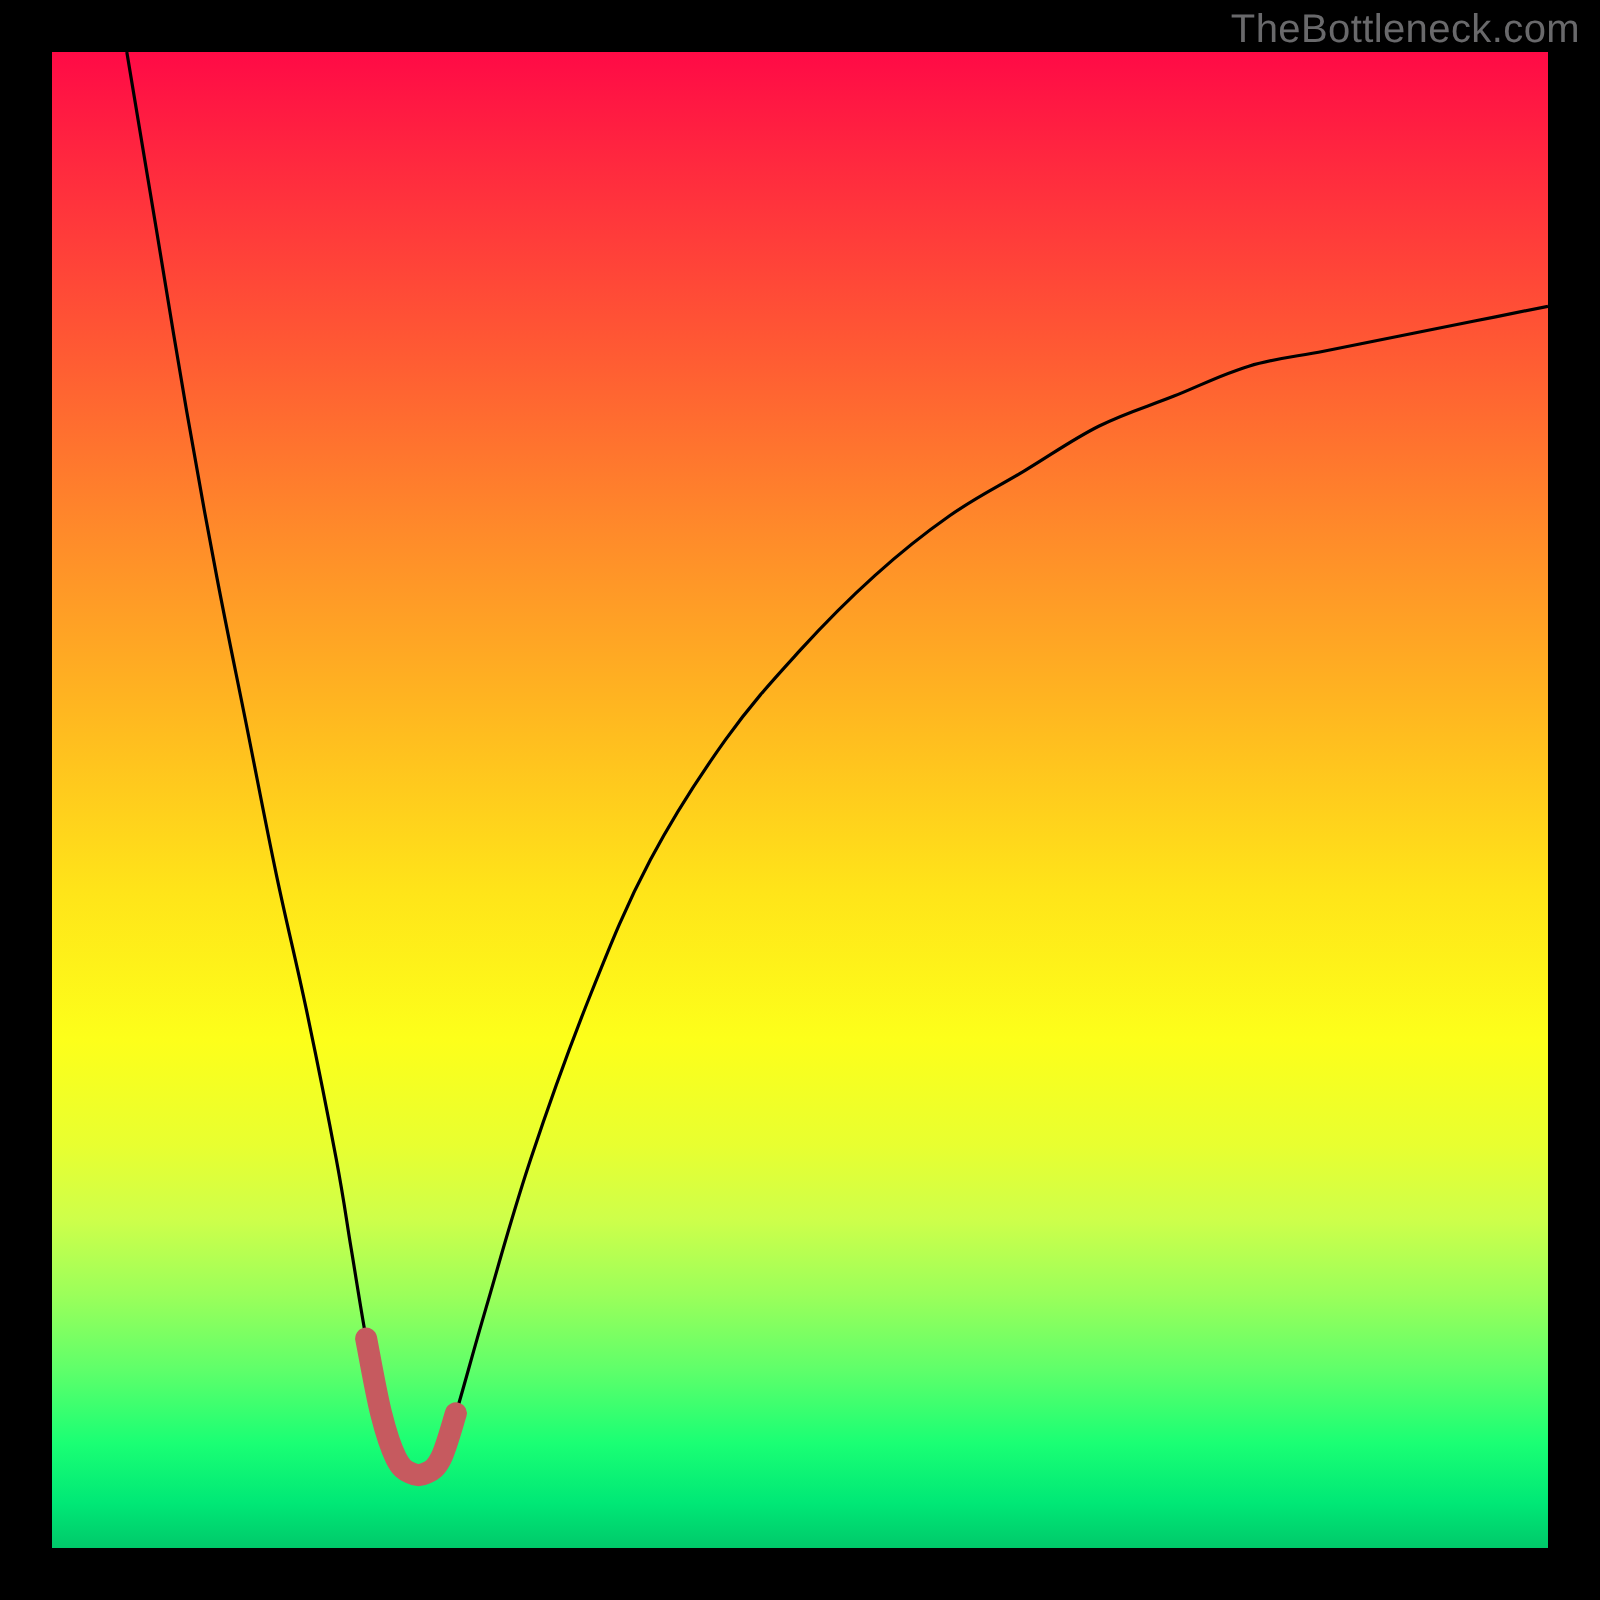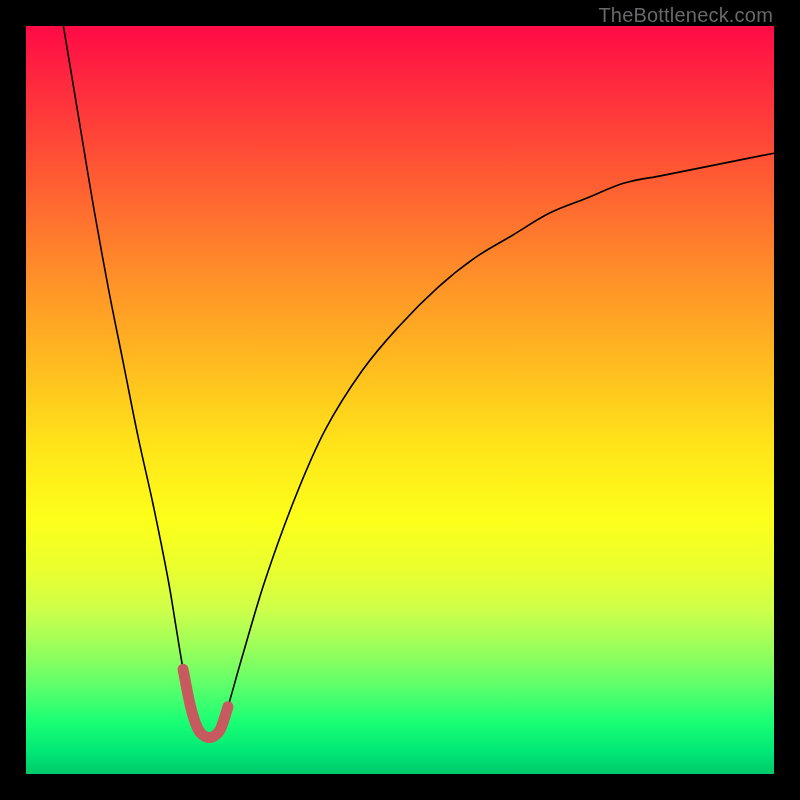--- a/index.html
+++ b/index.html
@@ -52,21 +52,21 @@
   
   svg.curve {
     position: absolute;
     top: 0; left: 0;
     width: 748px;
     height: 748px;
   }
   .watermark {
     position: absolute;
     top: 4px;
-    right: 27px;
+    right: 10px;
     color: #69696b;
     font-size: 20px;
     letter-spacing: 0.2px;
     user-select: none;
   }
 </style>
 </head>
 <body>
 
 <div class="frame">

